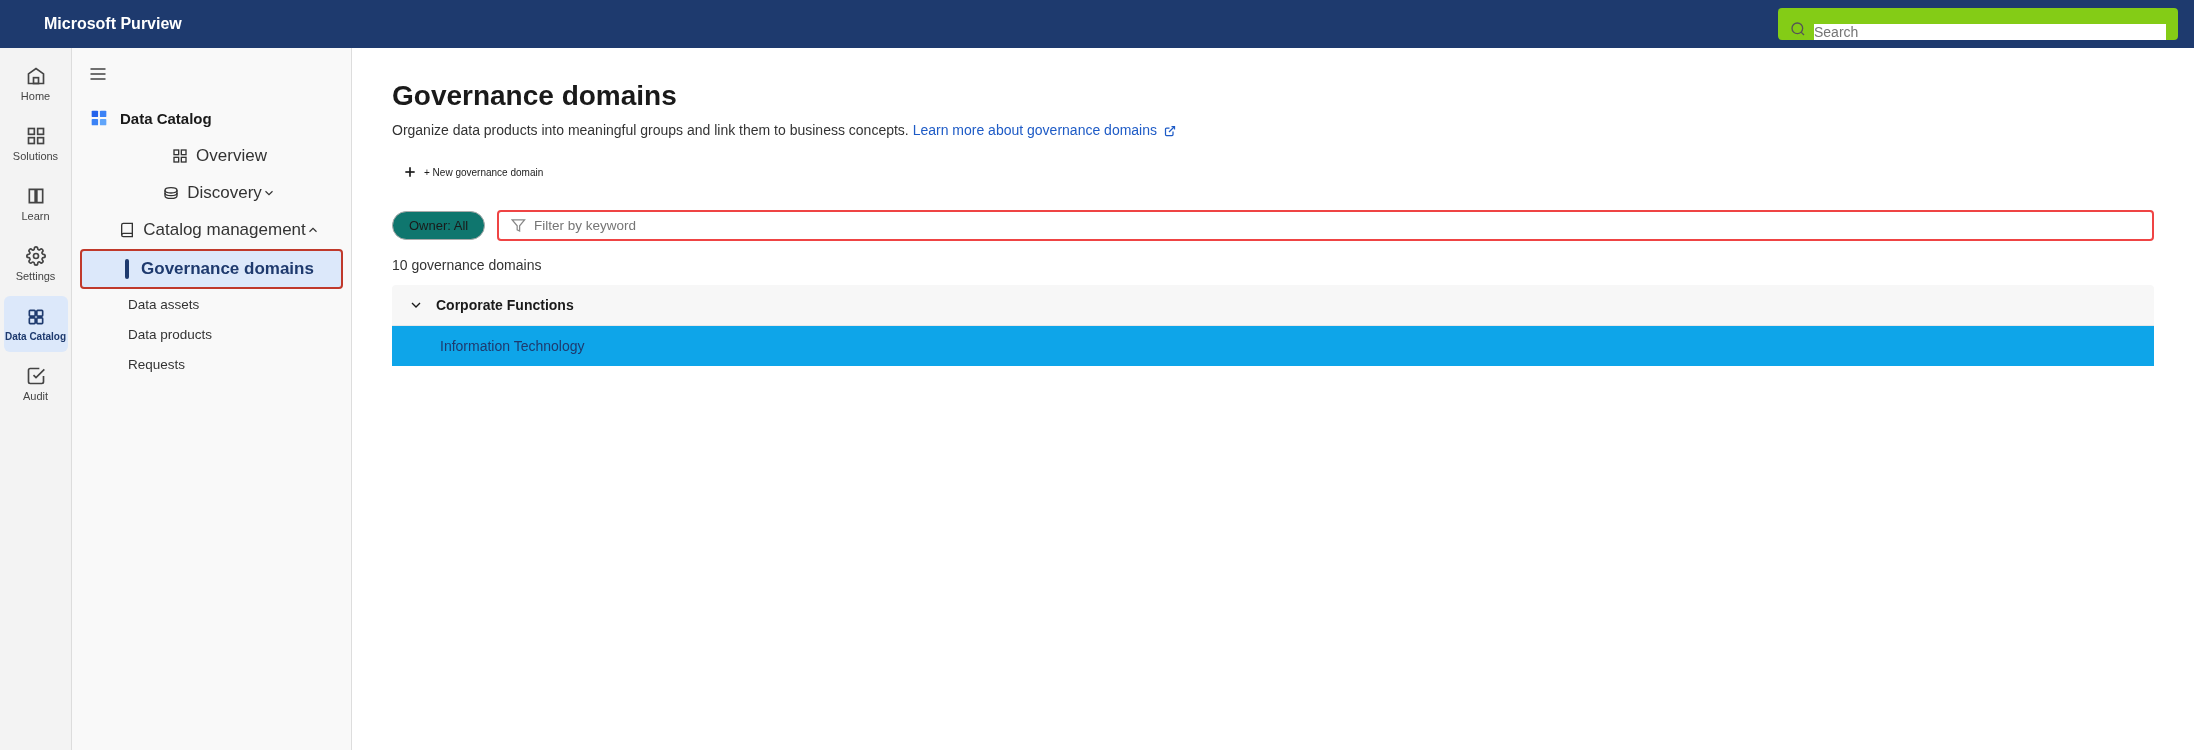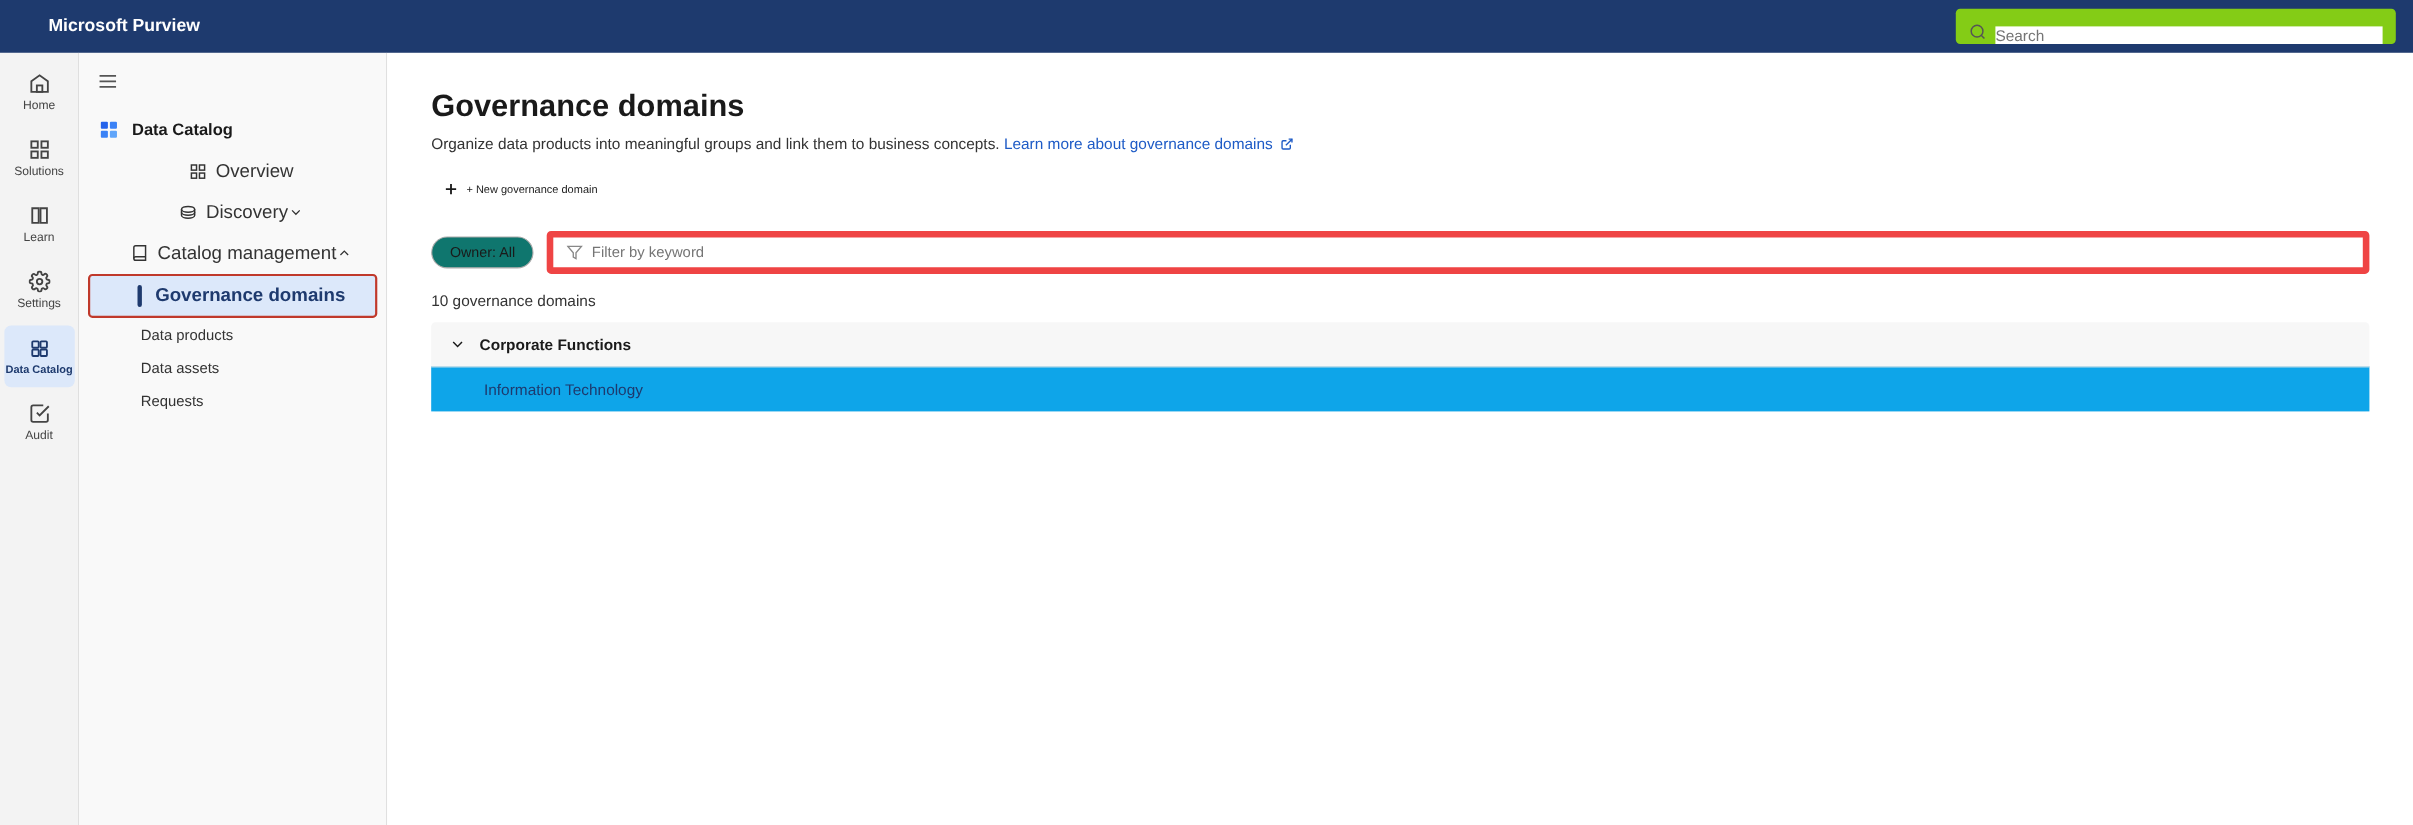--- a/index.html
+++ b/index.html
@@ -178,21 +178,21 @@
       border-radius: 20px;
       padding: 6px 16px;
       font-size: 13px;
       cursor: pointer;
       background: #0f766e;
       color: #1a1a1a;
     }
     .filter-input-wrap {
       display: flex;
       align-items: center;
-      border: 6px solid #ef4444;
+      border: 2px solid #ef4444;
       border-radius: 4px;
       padding: 6px 12px;
       flex: 1;
       gap: 8px;
       background: white;
     }
     .filter-input-wrap input {
       border: none;
       outline: none;
       font-size: 13.5px;
@@ -362,25 +362,25 @@
     </div>
 
     <div class="sidebar-item active-nav">
       <div class="sidebar-item-inner">
         <span style="width:4px;height:20px;background:#1e3a6e;border-radius:2px;display:inline-block;margin-right:4px;"></span>
         <span>Governance domains</span>
       </div>
     </div>
 
     <div class="sidebar-sub-item">
+      <span>Data assets</span>
+    </div>
+
+    <div class="sidebar-sub-item">
       <span>Data products</span>
-    </div>
-
-    <div class="sidebar-sub-item">
-      <span>Data assets</span>
     </div>
 
     <div class="sidebar-sub-item">
       <span>Requests</span>
     </div>
   </aside>
 
   <main class="content">
     <h1 class="content-title">Governance domains</h1>
 

